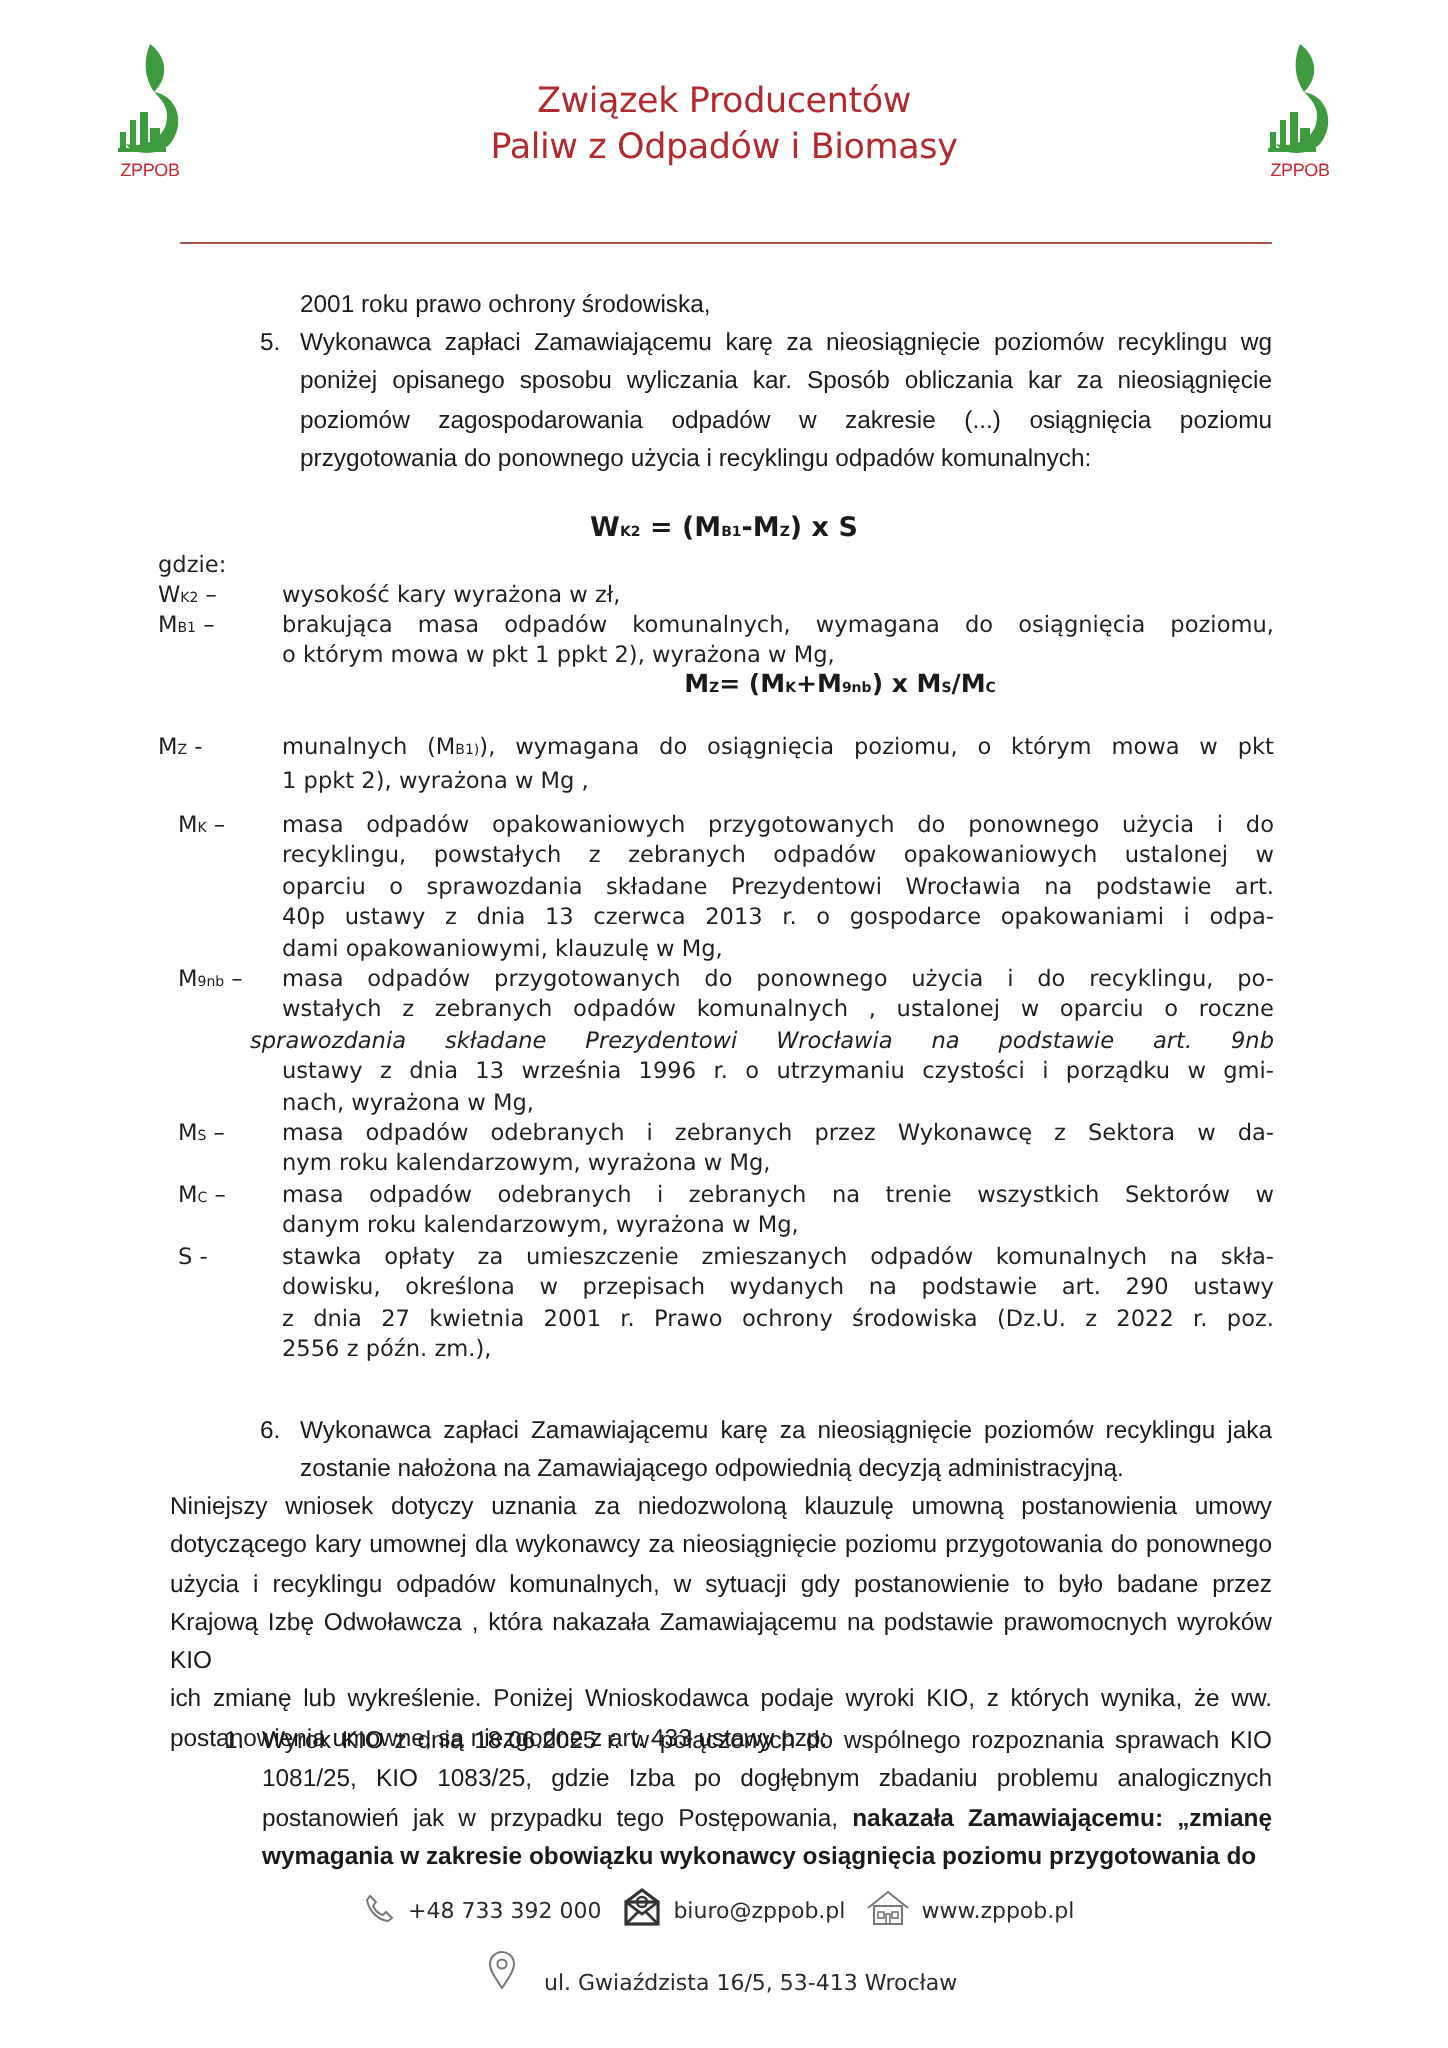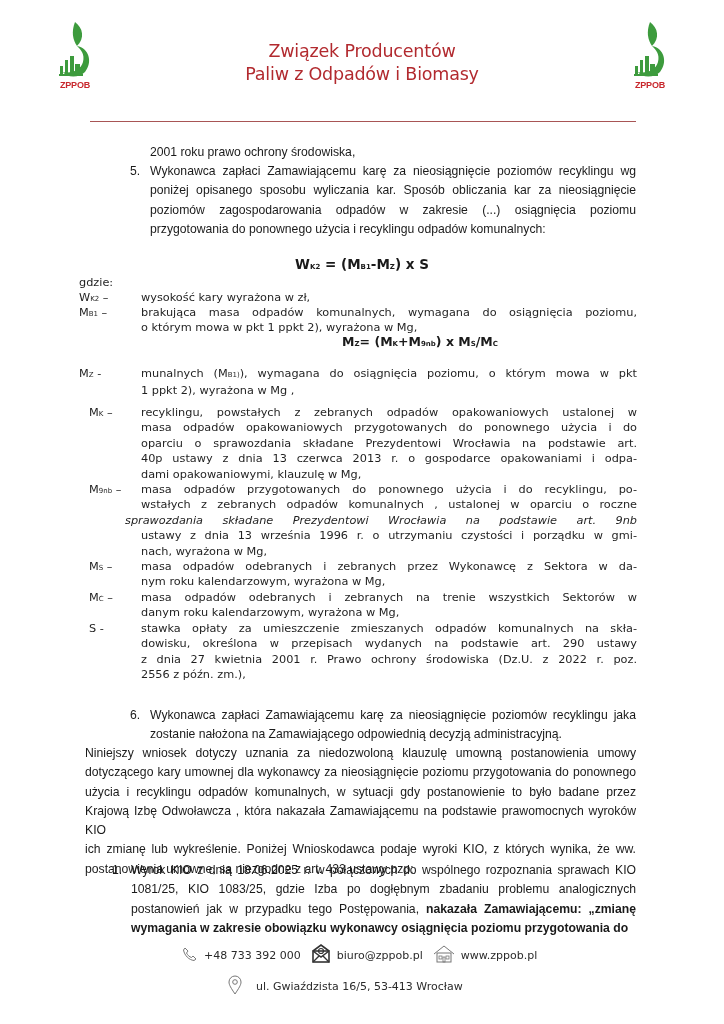--- a/index.html
+++ b/index.html
@@ -1,21 +1,21 @@
 <!DOCTYPE html>
 <html><head>
 <meta charset="utf-8">
 <style>
   html, body { margin: 0; padding: 0; background: #ffffff; }
   body { width: 724px; height: 1024px; position: relative; overflow: hidden; color: #1a1a1a; }
   .abs { position: absolute; }
   .header-title { left: 0; width: 724px; top: 40px; text-align: center; color: #b22a2f; font-family: "DejaVu Sans", sans-serif; font-size: 17.5px; line-height: 23px; letter-spacing: -0.2px; }
   .header-rule { left: 90px; top: 121px; width: 546px; height: 1px; background: #a85555; }
   .logo { width: 44px; height: 72px; }
-  .logo-text { position: absolute; left: 0; width: 44px; top: 60px; text-align: center; font-family: "Liberation Sans", sans-serif; font-weight: bold; font-size: 9px; color: #c8282d; letter-spacing: -0.2px; }
+  .logo-text { position: absolute; left: 0; width: 44px; top: 60px; text-align: center; font-family: "Liberation Sans", sans-serif; font-weight: normal; font-size: 9px; color: #c8282d; letter-spacing: -0.2px; }
   .p-cal { font-family: "Liberation Sans", sans-serif; font-size: 12.2px; line-height: 19.3px; color: #1a1a1a; }
   .p-cal .j { text-align: justify; text-align-last: left; }
   .verd { font-family: "DejaVu Sans", sans-serif; font-size: 11.3px; line-height: 15.4px; color: #1f1f1f; }
   .sub { font-size: 7px; }
   .def { position: absolute; left: 79px; width: 558px; }
   .def .lbl { position: absolute; left: 0; top: 0; width: 62px; }
   .def .txt { margin-left: 62px; text-align: justify; text-align-last: left; }
   .formula { font-family: "DejaVu Sans", sans-serif; font-weight: bold; color: #1a1a1a; text-align: center; }
   .footer { font-family: "DejaVu Sans", sans-serif; font-size: 11px; color: #2a2a2a; }
   .bold { font-weight: bold; }
@@ -86,22 +86,22 @@
 </div>
 
 <div class="def verd" style="top:366px;">
   <div class="lbl"><span>M</span><span class="sub">Z</span><span> -</span></div>
   <div class="txt" style="text-align-last: justify;"><span>munalnych (M</span><span class="sub">B1)</span><span>), wymagana do osiągnięcia poziomu, o którym mowa w pkt</span></div>
   <div class="txt">1 ppkt 2), wyrażona w Mg ,</div>
 </div>
 
 <div class="def verd" style="top:405px; left:89px; width:548px;">
   <div class="lbl"><span>M</span><span class="sub">K</span><span> –</span></div>
+  <div class="txt" style="margin-left:52px; text-align-last: justify;">masa odpadów opakowaniowych  przygotowanych do ponownego użycia i do</div>
   <div class="txt" style="margin-left:52px; text-align-last: justify;">recyklingu, powstałych z zebranych odpadów opakowaniowych  ustalonej w</div>
-  <div class="txt" style="margin-left:52px; text-align-last: justify;">masa odpadów opakowaniowych  przygotowanych do ponownego użycia i do</div>
   <div class="txt" style="margin-left:52px; text-align-last: justify;">oparciu o sprawozdania składane Prezydentowi Wrocławia na podstawie art.</div>
   <div class="txt" style="margin-left:52px; text-align-last: justify;">40p ustawy z dnia 13 czerwca 2013 r. o gospodarce opakowaniami i odpa-</div>
   <div class="txt" style="margin-left:52px;">dami opakowaniowymi, klauzulę w Mg,</div>
 </div>
 
 <div class="def verd" style="top:482px; left:89px; width:548px;">
   <div class="lbl"><span>M</span><span class="sub">9nb</span><span> –</span></div>
   <div class="txt" style="margin-left:52px; text-align-last: justify;">masa odpadów przygotowanych do ponownego użycia i do recyklingu, po-</div>
   <div class="txt" style="margin-left:52px; text-align-last: justify;">wstałych z zebranych odpadów komunalnych , ustalonej w oparciu o roczne</div>
   <div class="txt" style="margin-left:36px; text-align-last: justify; font-style: italic;">sprawozdania składane Prezydentowi Wrocławia na podstawie art. 9nb</div>
@@ -173,21 +173,21 @@
         <path d="M1 9 L11 1 L21 9" fill="none" stroke="#777" stroke-width="1"></path>
         <rect x="4" y="8" width="14" height="9" fill="none" stroke="#777" stroke-width="1"></rect>
         <rect x="6" y="11" width="3" height="3" fill="none" stroke="#777" stroke-width="0.8"></rect>
         <rect x="13" y="11" width="3" height="3" fill="none" stroke="#777" stroke-width="0.8"></rect>
         <rect x="10" y="12" width="2" height="5" fill="none" stroke="#777" stroke-width="0.8"></rect>
       </svg>
   </span>
   <span>www.zppob.pl</span>
 </div>
 
-<div class="abs footer" style="left:228px; top:975px; display:flex; align-items:center; gap:14px;">
+<div class="abs footer" style="left:244px; top:975px; display:flex; align-items:flex-end; gap:14px;">
   <span>
     <svg width="14" height="20" viewBox="0 0 14 20">
         <path d="M7 19 C3 13 1 10 1 7 A6 6 0 0 1 13 7 C13 10 11 13 7 19 Z" fill="none" stroke="#777" stroke-width="1"></path>
         <circle cx="7" cy="7" r="2.3" fill="none" stroke="#777" stroke-width="1"></circle>
       </svg>
   </span>
   <span>ul. Gwiaździsta 16/5, 53-413 Wrocław</span>
 </div>
 
 </body></html>

